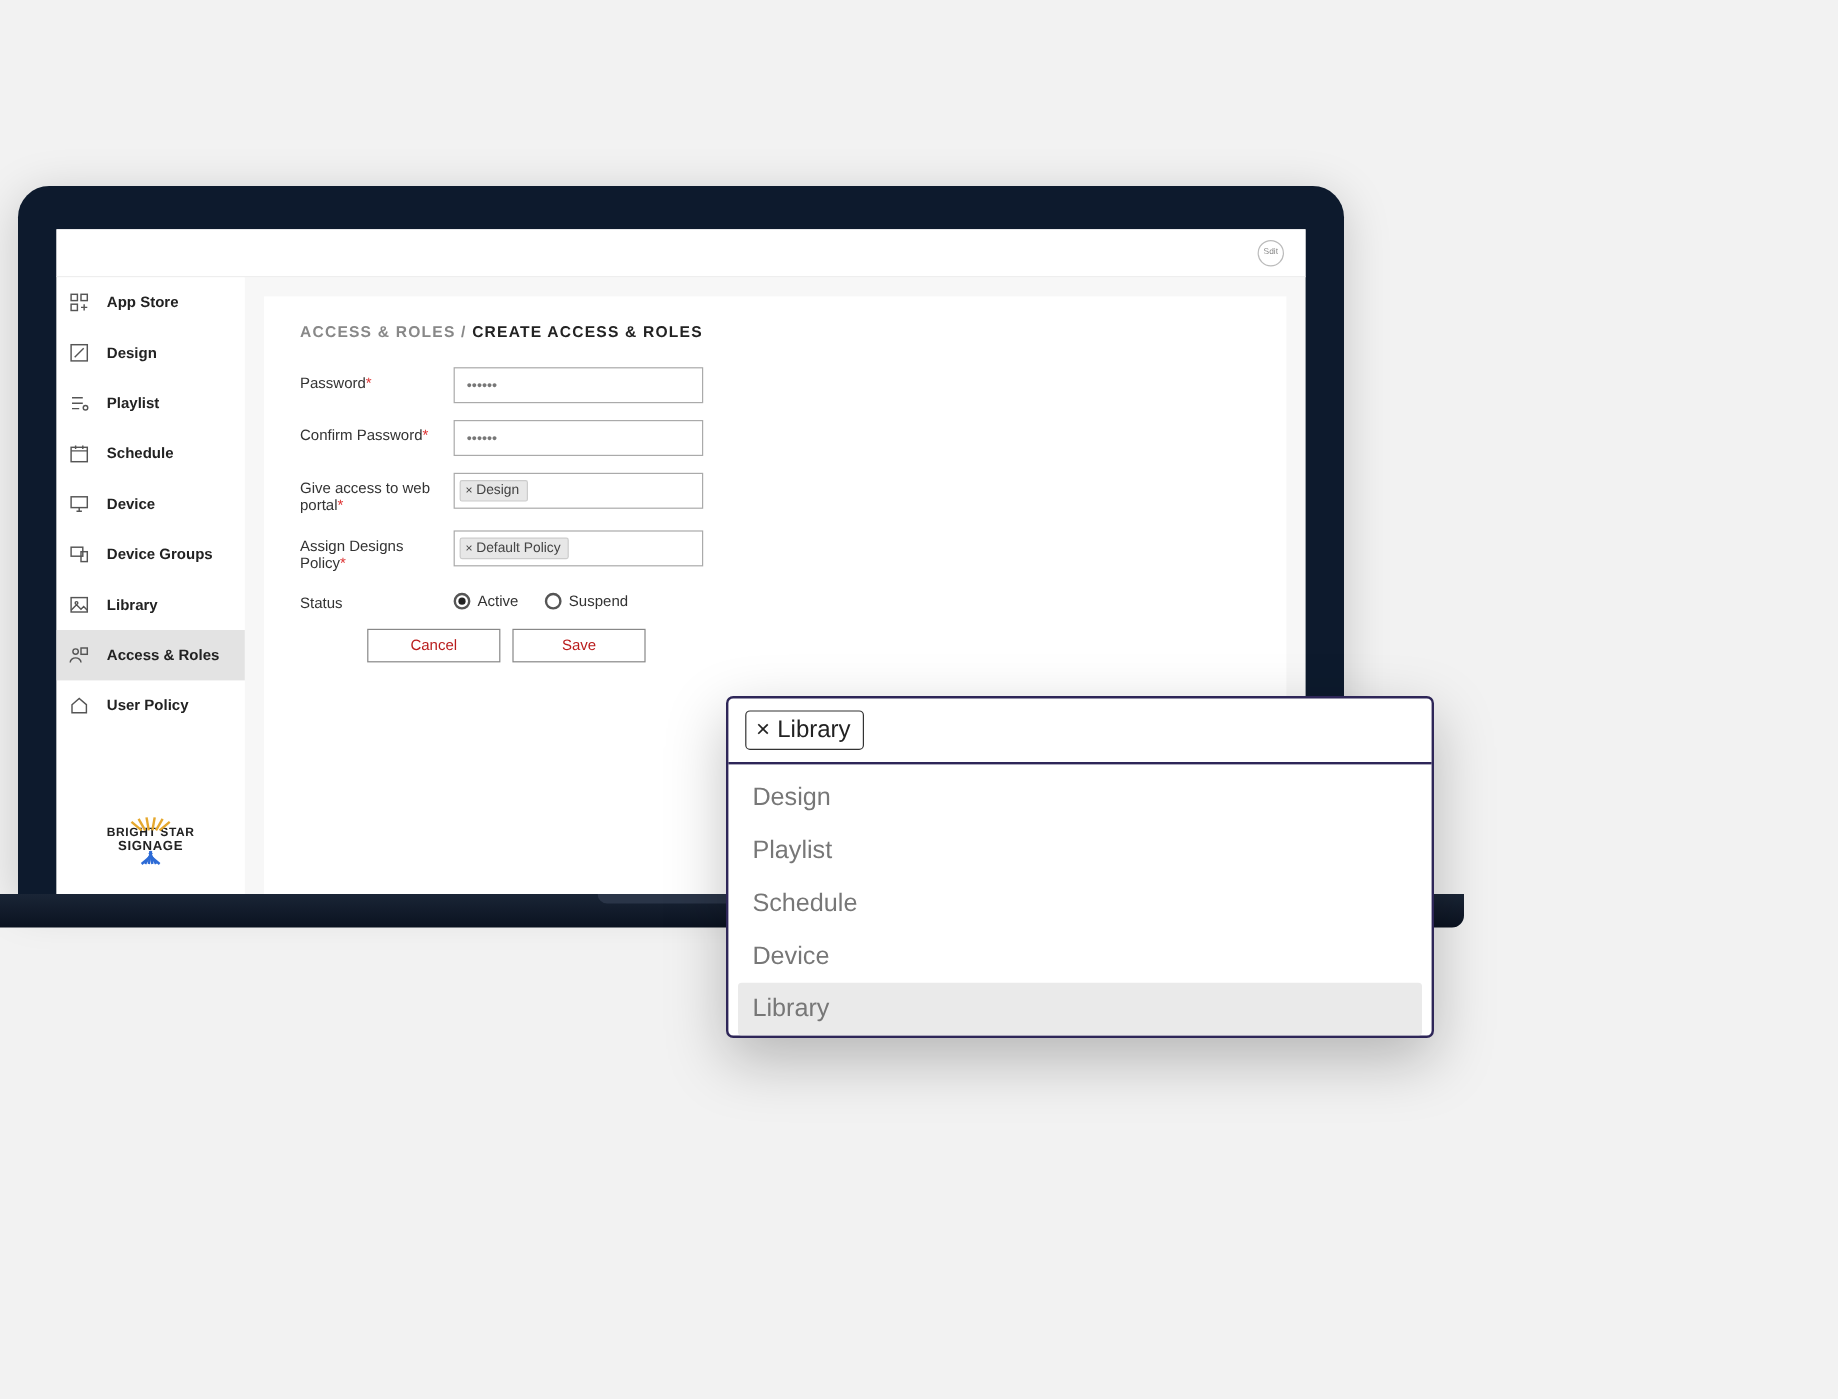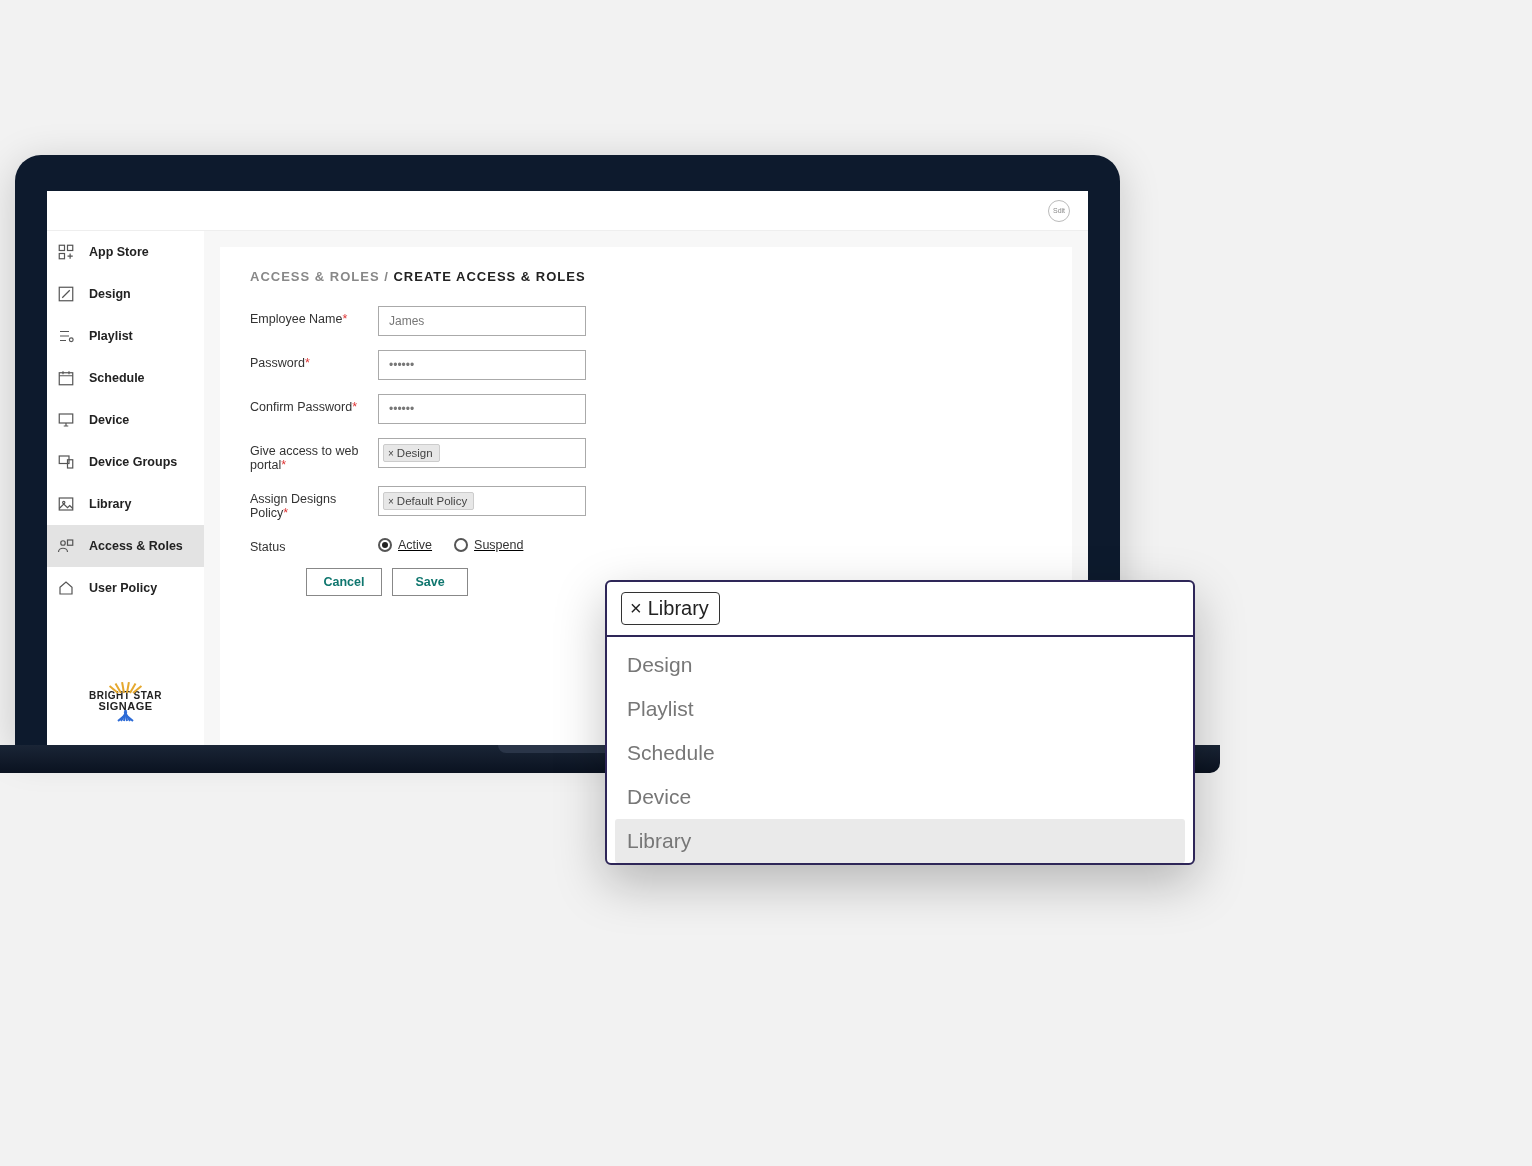--- a/index.html
+++ b/index.html
@@ -176,35 +176,35 @@
     border:1px solid #ccc;
     font-size: 11.5px;
     padding: 2px 6px 2px 4px;
     color:#444;
     display:inline-flex;
     align-items:center;
     gap:3px;
     border-radius:2px;
   }
   .tag-x { font-size:10px; }
-  .radio-row { display:flex; gap:22px; align-items:flex-end; padding-top:4px;text-decoration:underline;}
+  .radio-row { display:flex; gap:22px; align-items:flex-end; padding-top:4px;}
   .radio {
     display:flex; align-items:center; gap:6px; font-size:12.5px; color:#333;
   }
   .radio-dot {
     width:14px;height:14px;border:2px solid #555;border-radius:50%;
     display:flex;align-items:center;justify-content:center;
   }
   .radio-dot.checked::after{
     content:'';width:6px;height:6px;border-radius:50%;background:#222;
   }
   .buttons-row { display:flex; gap:10px; margin-top:12px; margin-left:56px;}
   .btn {
-    width:76px;height:28px;border:1.5px solid #888;background:#fff;
-    font-size:12.5px;font-weight:700;color:#0f766e;cursor:pointer;
+    width:111px;height:28px;border:1.5px solid #888;background:#fff;
+    font-size:12.5px;font-weight:400;color:#b91c1c;cursor:pointer;
   }
 
   .laptop-base {
     height: 28px;
     background: linear-gradient(#1a2536,#0a1220);
     border-radius: 0 0 10px 10px;
     margin: 0 -100px;
     position:relative;
   }
   .laptop-base::before {
@@ -369,24 +369,20 @@
           </div>
         </div>
 
         <div class="content">
           <div class="breadcrumb">
             <span>ACCESS &amp; ROLES</span>
             <span>/</span>
             <span class="current">CREATE ACCESS &amp; ROLES</span>
           </div>
 
-          <div class="form-row">
-            <div class="form-label"><span>Employee Name</span><span class="req">*</span></div>
-            <input class="form-input" value="James" style="">
-          </div>
 
 
           <div class="form-row">
             <div class="form-label"><span>Password</span><span class="req">*</span></div>
             <input class="form-input" type="text" value="••••••" style="">
           </div>
 
           <div class="form-row">
             <div class="form-label"><span>Confirm Password</span><span class="req">*</span></div>
             <input class="form-input" type="text" value="••••••" style="">

